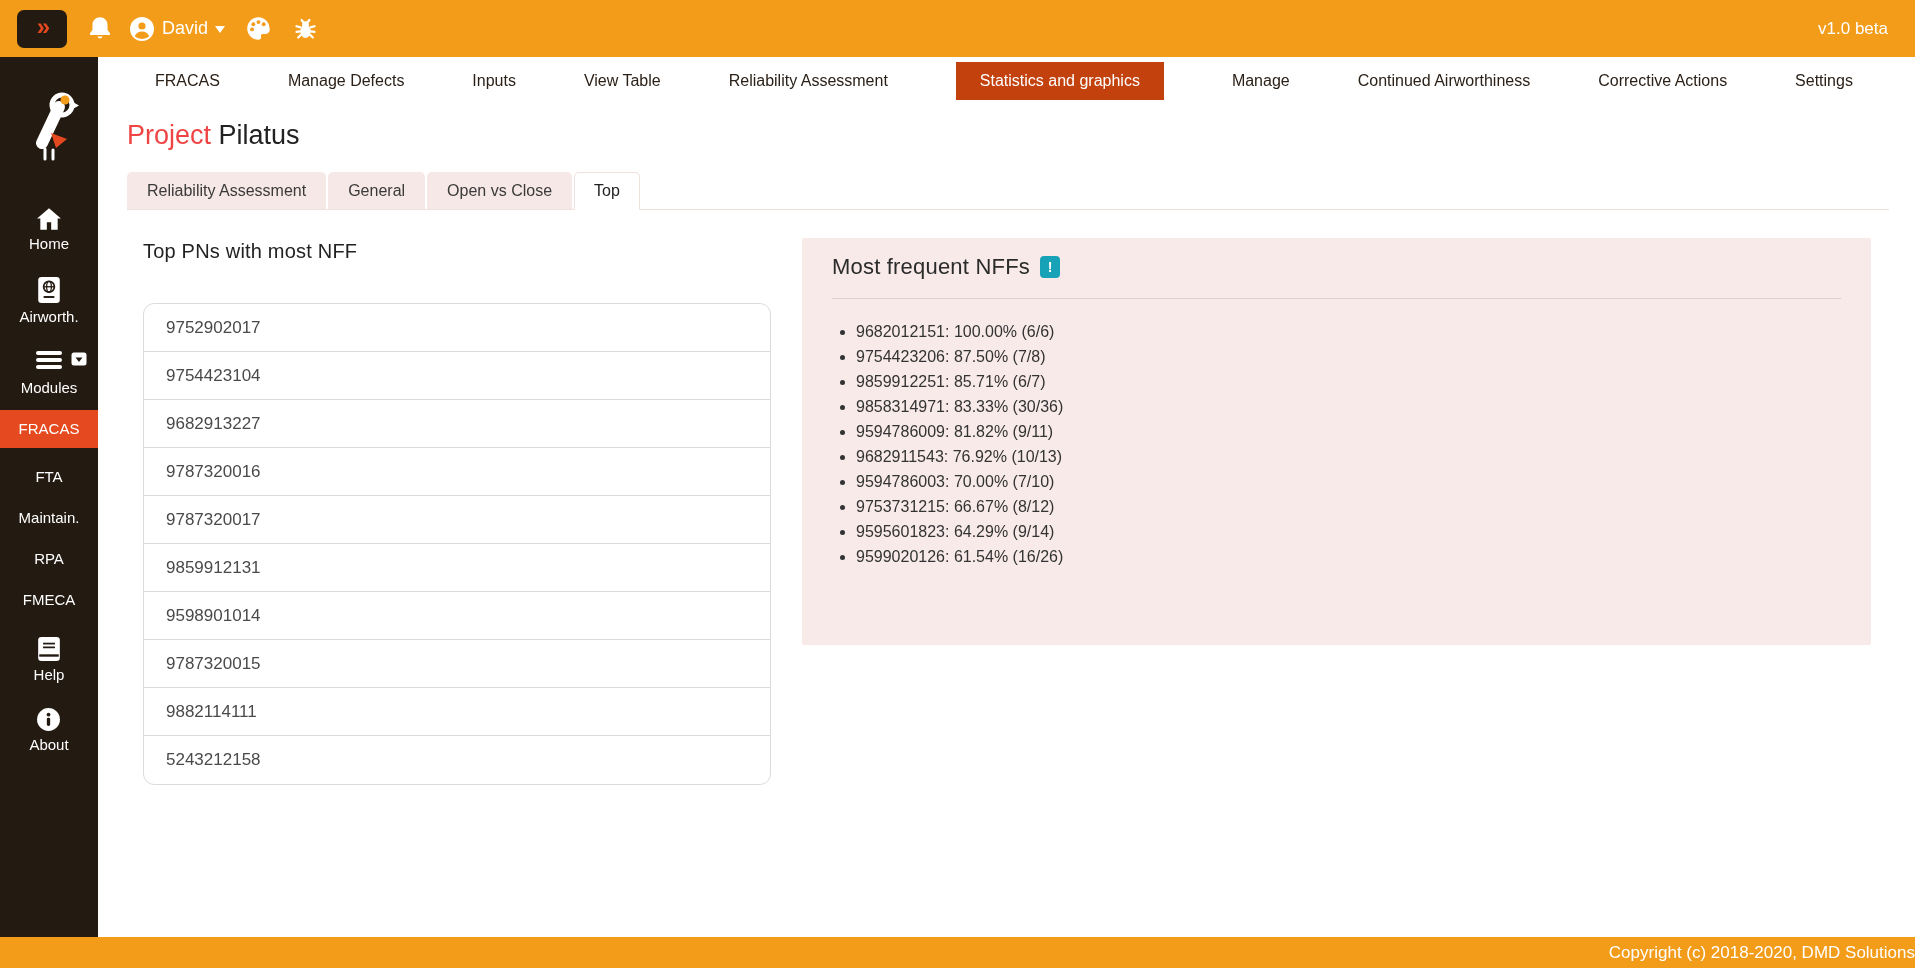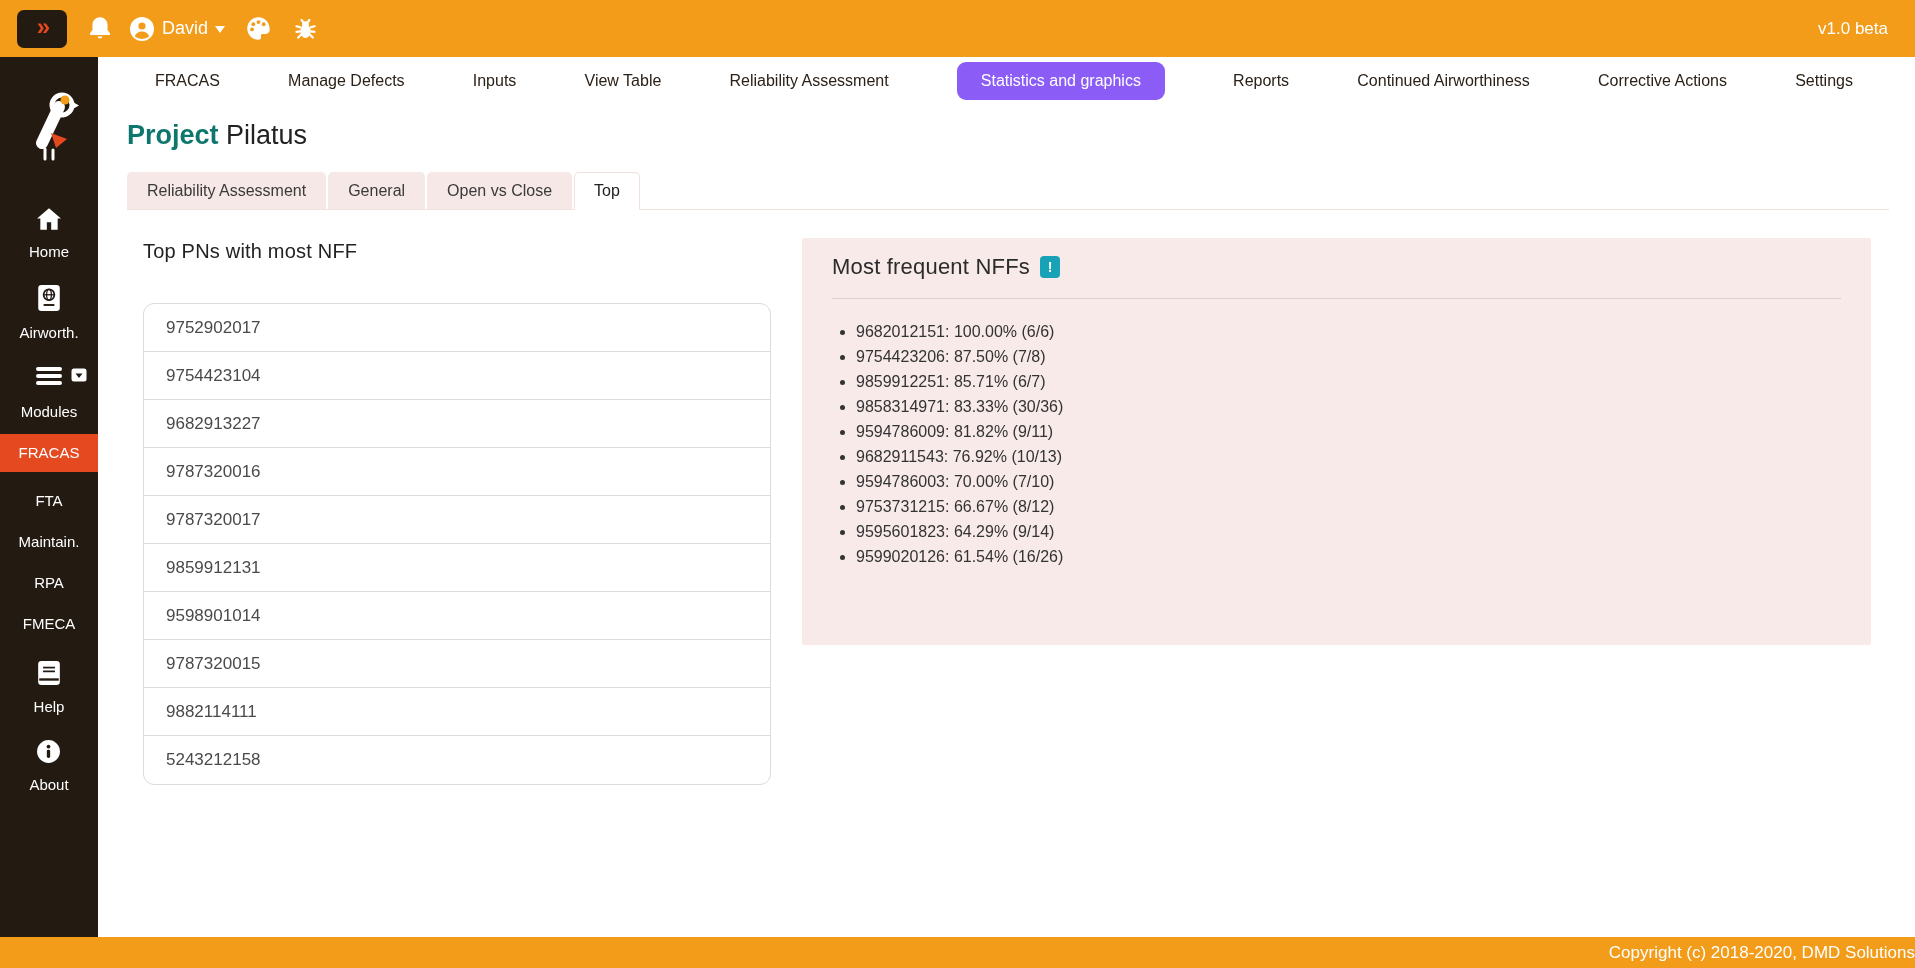--- a/index.html
+++ b/index.html
@@ -29,42 +29,42 @@
   }
   .version { margin-left:auto; margin-right:27px; color:#fff; font-size:17px; }
 
   
   .sidebar {
     position:absolute; top:57px; left:0; bottom:31px; width:98px;
     background:#231A12; display:flex; flex-direction:column; align-items:center;
     color:#fff; z-index:10;
   }
   .logo { margin-top:30px; }
-  .side-item { margin-top:24px; display:flex; flex-direction:column; align-items:center; cursor:pointer;gap:8px; }
+  .side-item { margin-top:24px; display:flex; flex-direction:column; align-items:center; cursor:pointer; }
   .side-item.first { margin-top:40px; }
   .side-label { font-size:15px; margin-top:4px; color:#fff; }
   .modules-icon-wrap { position:relative; }
   .caret-box { position:absolute; right:-24px; top:3px; }
   .modules-group { width:100%; text-align:center; }
   .module-item { margin-top:17px; font-size:15px; line-height:24px; color:#fff; cursor:pointer; }
   .module-item.active { margin-top:14px; padding:7px 0; background:#E5491F; }
 
   
   .main { margin-left:98px; padding-top:57px; }
   .navbar {
     height:47px; display:flex; align-items:center; justify-content:space-between;
     padding:0 62px 0 57px; background:#fff;
   }
   .nav-item { font-size:16px; color:#2B2118; cursor:pointer; white-space:nowrap; }
   .nav-item.active {
-    background:#8b5cf6; color:#fff; padding:10px 24px; border-radius:9px;
+    background:#c2410c; color:#fff; padding:10px 24px; border-radius:0;
   }
 
   .page-title { margin:16px 0 0 29px; font-size:27px; font-weight:400; color:#222; }
-  .title-accent { color:#0f766e; font-weight:700; }
+  .title-accent { color:#ef4444; font-weight:400; }
 
   .tabs { display:flex; margin:21px 26px 0 29px; border-bottom:1px solid #F0E0DE; }
   .tab {
     padding:9px 19px; font-size:16px; color:#3A3A3A; background:#F6E8E6;
     border-radius:5px 5px 0 0; margin-right:2px; cursor:pointer;
     border:1px solid transparent; border-bottom:none;
   }
   .tab.active {
     background:#fff; border:1px solid #F0E0DE; border-bottom:1px solid #fff;
     margin-bottom:-1px; color:#222;
@@ -241,21 +241,21 @@
       <div class="nav-item"><span>Manage Defects</span></div>
 
       <div class="nav-item"><span>Inputs</span></div>
 
       <div class="nav-item"><span>View Table</span></div>
 
       <div class="nav-item"><span>Reliability Assessment</span></div>
 
       <div class="nav-item active"><span>Statistics and graphics</span></div>
 
-      <div class="nav-item"><span>Reports</span></div>
+      <div class="nav-item"><span>Manage</span></div>
 
       <div class="nav-item"><span>Continued Airworthiness</span></div>
 
       <div class="nav-item"><span>Corrective Actions</span></div>
 
       <div class="nav-item"><span>Settings</span></div>
     </nav>
 
   <h1 class="page-title">
     <span class="title-accent">Project</span>

